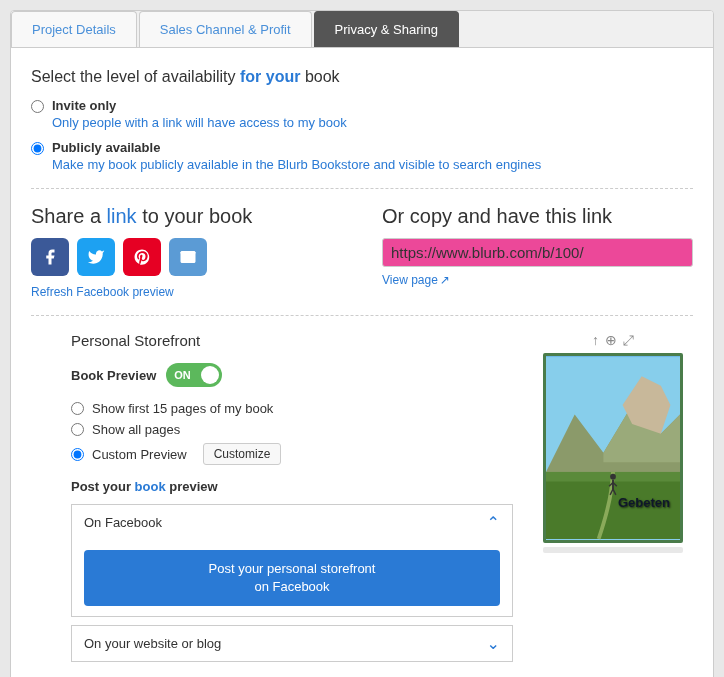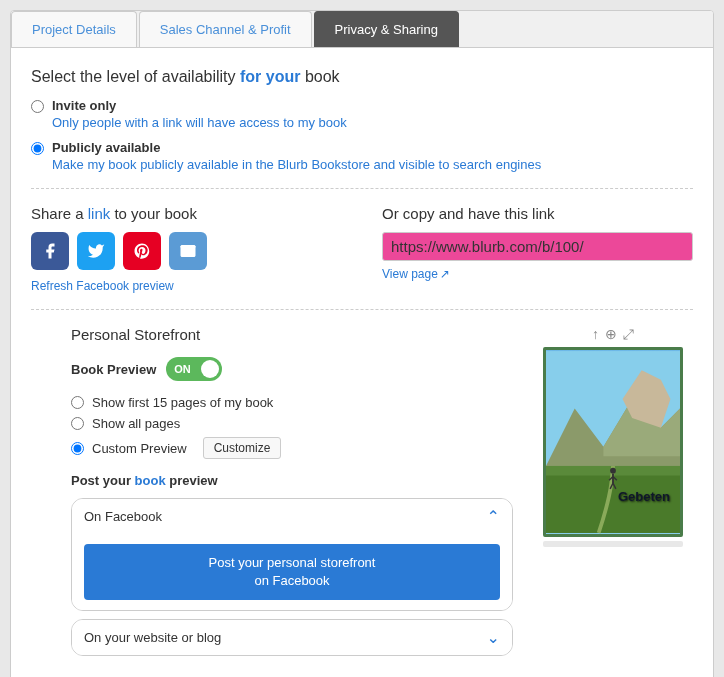--- a/index.html
+++ b/index.html
@@ -87,21 +87,21 @@
     
     .share-row {
       display: flex;
       gap: 40px;
       align-items: flex-start;
     }
     .share-left, .share-right {
       flex: 1;
     }
     .share-title {
-      font-size: 15px;
+      font-size: 20px;
       color: #333;
       margin-bottom: 10px;
     }
     .share-title span.highlight {
       color: #2a7ad5;
     }
     .social-icons {
       display: flex;
       gap: 8px;
       margin-bottom: 8px;
@@ -232,21 +232,21 @@
       font-weight: bold;
       color: #333;
       margin-bottom: 10px;
     }
     .post-title span.highlight {
       color: #2a7ad5;
     }
     
     .accordion-item {
       border: 1px solid #ccc;
-      border-radius: 12px;
+      border-radius: 0;
       margin-bottom: 8px;
       overflow: hidden;
     }
     .accordion-header {
       display: flex;
       align-items: center;
       justify-content: space-between;
       padding: 8px 12px;
       background: #fff;
       cursor: pointer;

